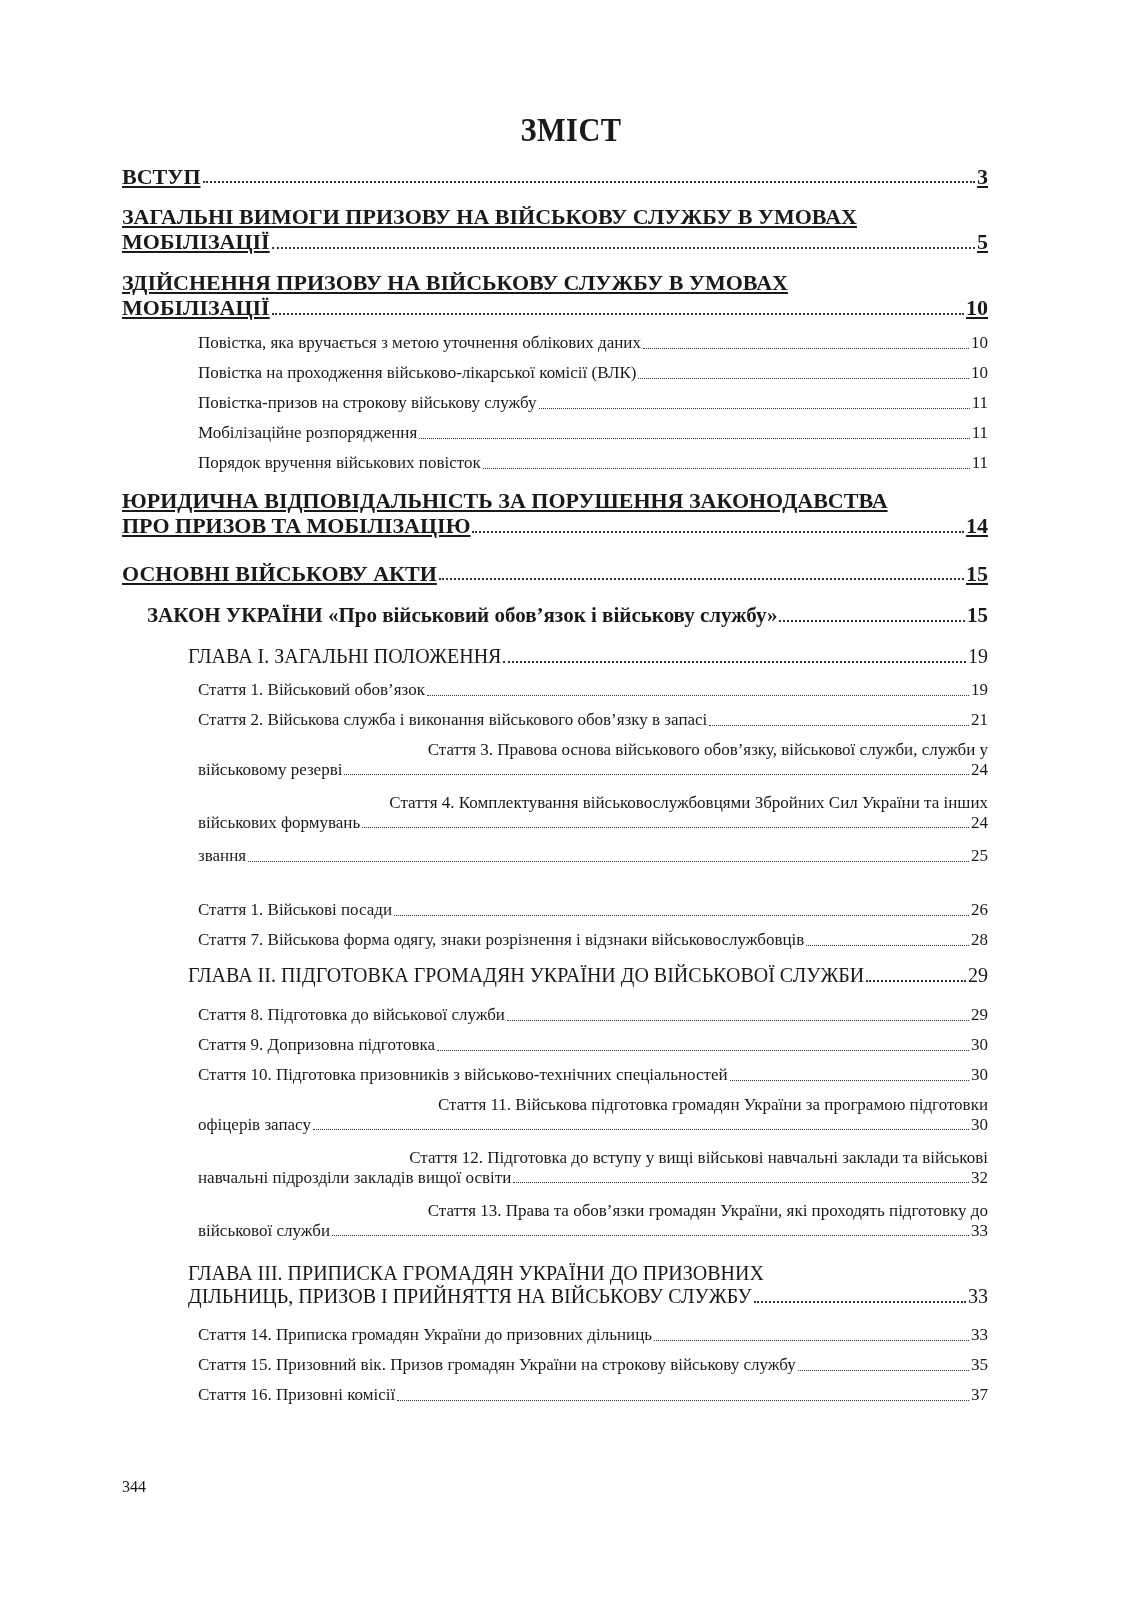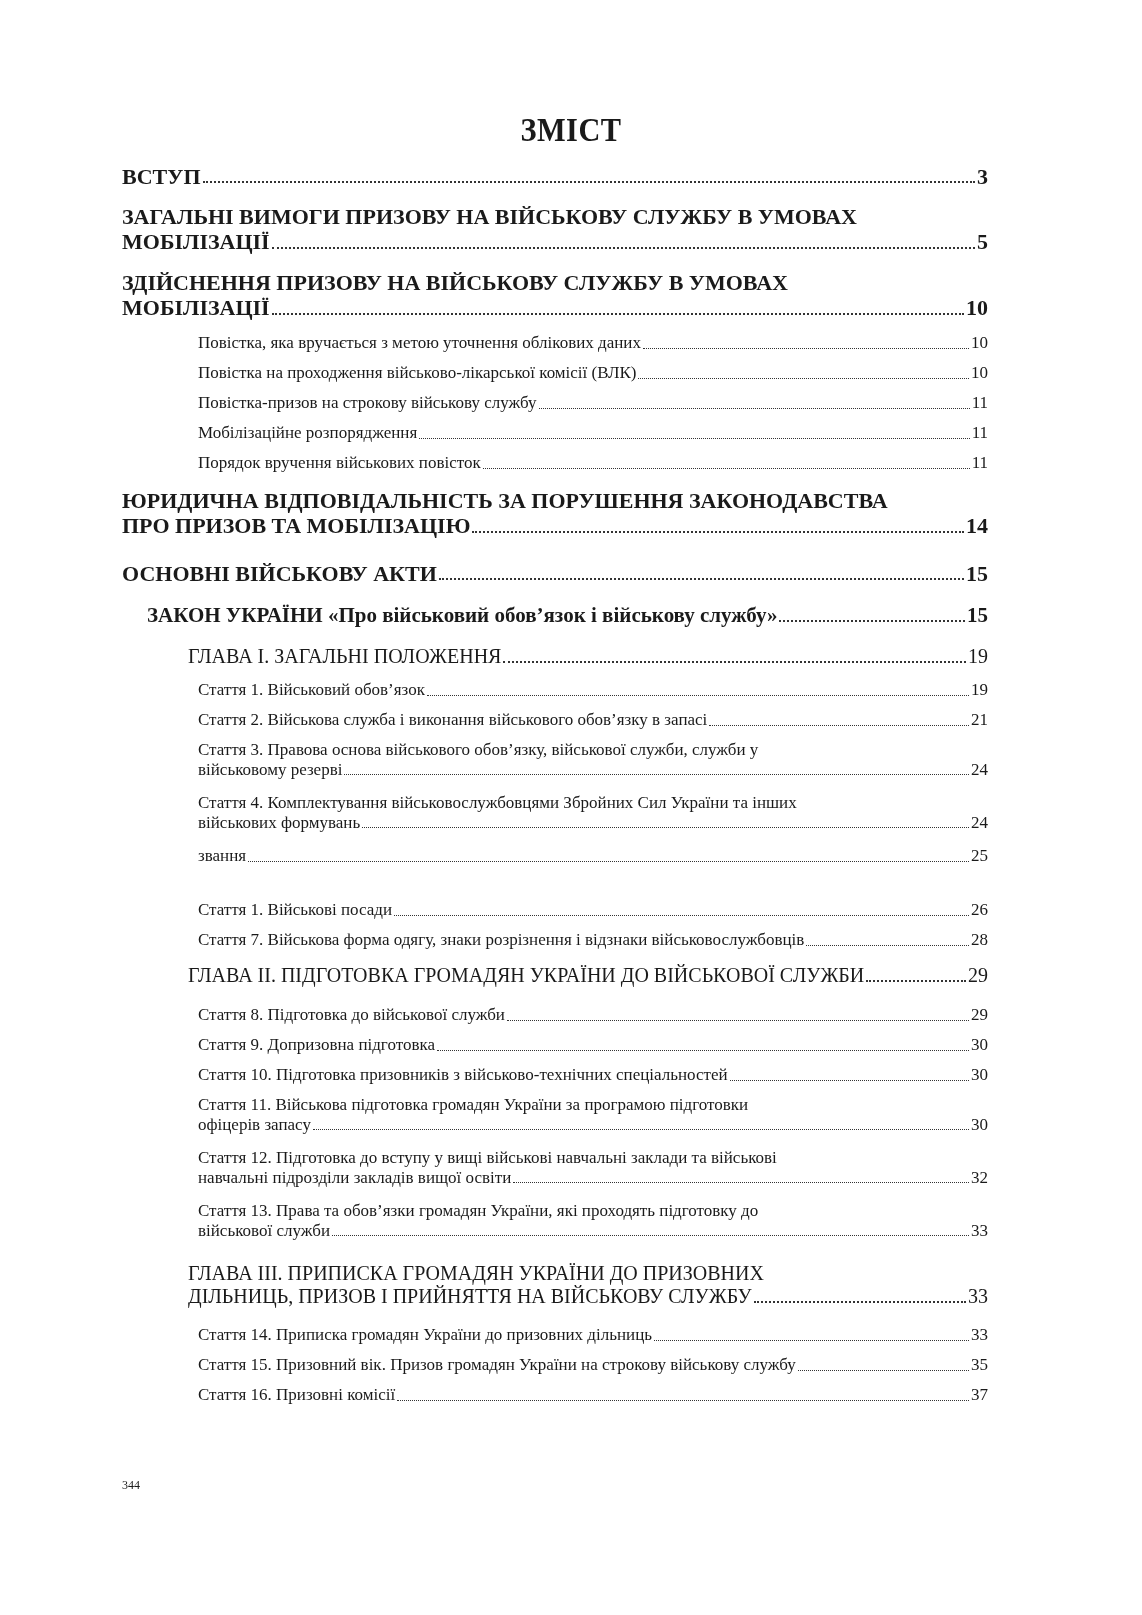--- a/index.html
+++ b/index.html
@@ -17,28 +17,28 @@
       line-height: 1.15;
     }
     .entry .label { white-space: pre-line; }
     .entry .label-last { white-space: nowrap; }
     .entry .wrap { display: flex; flex-direction: column; flex: 1; min-width: 0; }
     .entry .lastline { display: flex; align-items: flex-end; }
     .leader {
       flex: 1; border-bottom: 2px dotted #333; margin: 0 2px 5px 2px; min-width: 10px;
     }
     .page { white-space: nowrap; }
-    .lvl0 { left: 122px; font-size: 22px; font-weight: bold; }
+    .lvl0 { left: 122px; font-size: 22px; font-weight: bold; text-decoration: underline; }
     .lvl1 { left: 147px; font-size: 21px; font-weight: bold; }
     .lvl2 { left: 168px; font-size: 20px; margin-left: 20px; }
-    .lvl3 { left: 198px; font-size: 17px; }
+    .lvl3 { left: 198px; font-size: 17px; text-align: right; }
     .lvl0 .leader { margin-bottom: 6px; }
     .lvl3 .leader { margin-bottom: 4px; border-bottom-width: 1.5px; }
     .footer-page {
-      position: absolute; left: 122px; top: 1478px; font-size: 12px;
+      position: absolute; left: 122px; top: 1478px; font-size: 16px;
     }
   </style>
 </head>
 <body>
 
 <div class="page-title">ЗМІСТ</div>
 
 <div id="toc">
     <div class="entry lvl0" style="top: 164px;">
       <div class="wrap">

